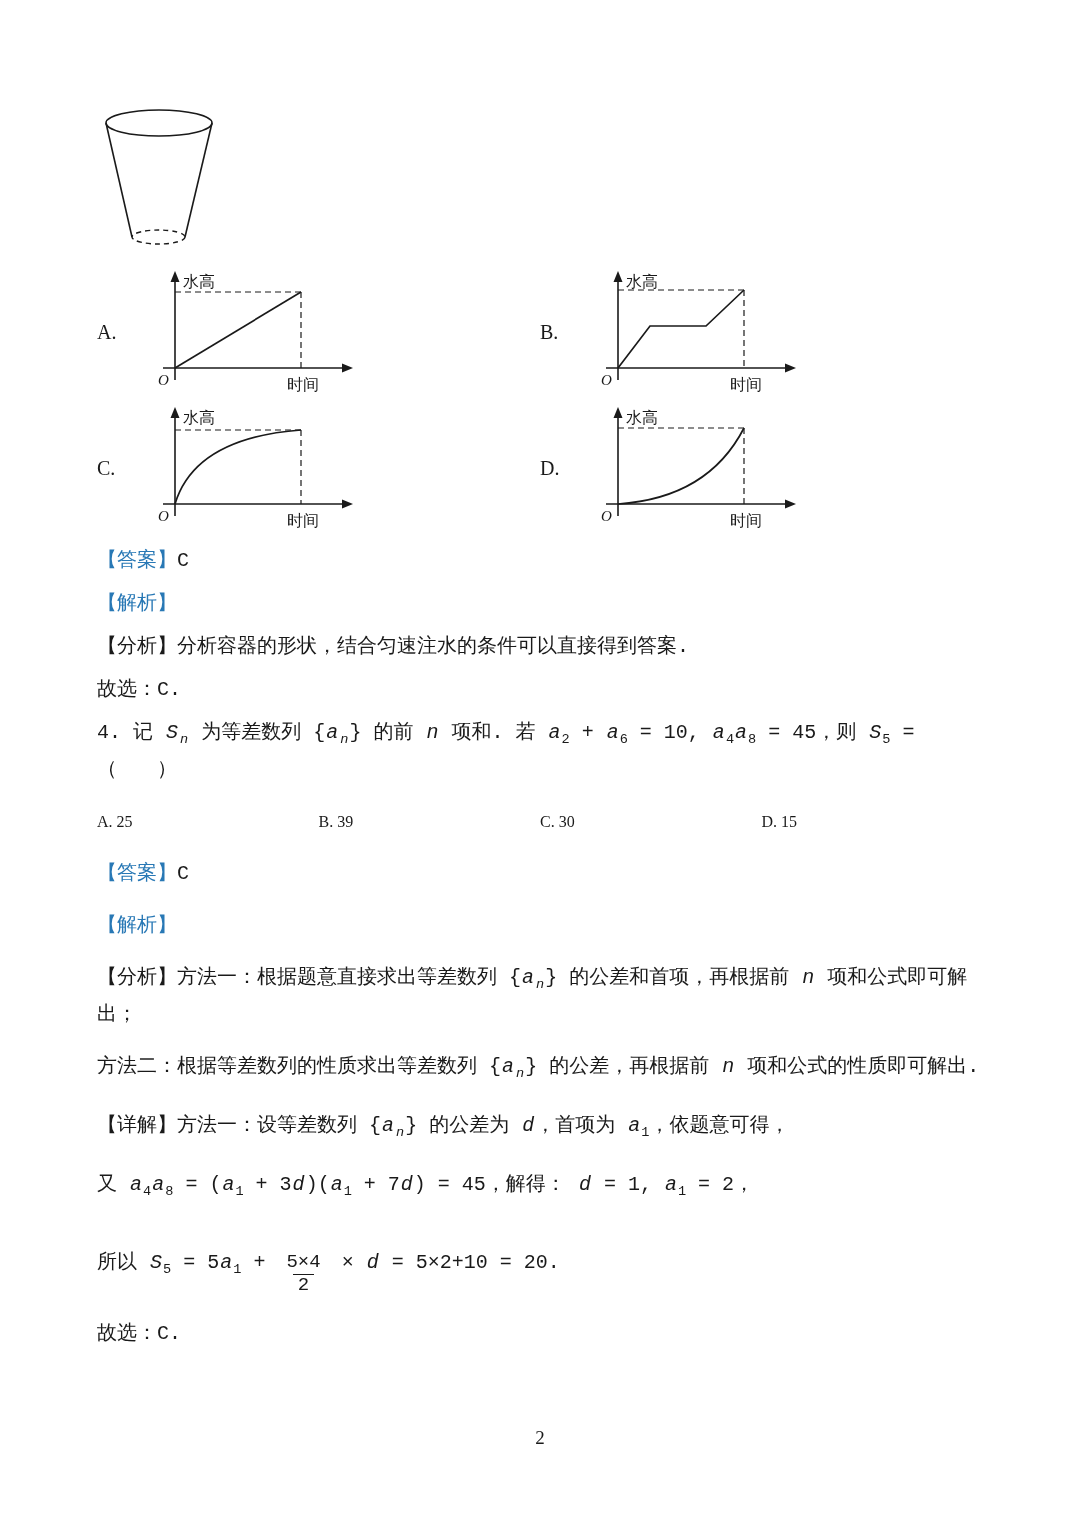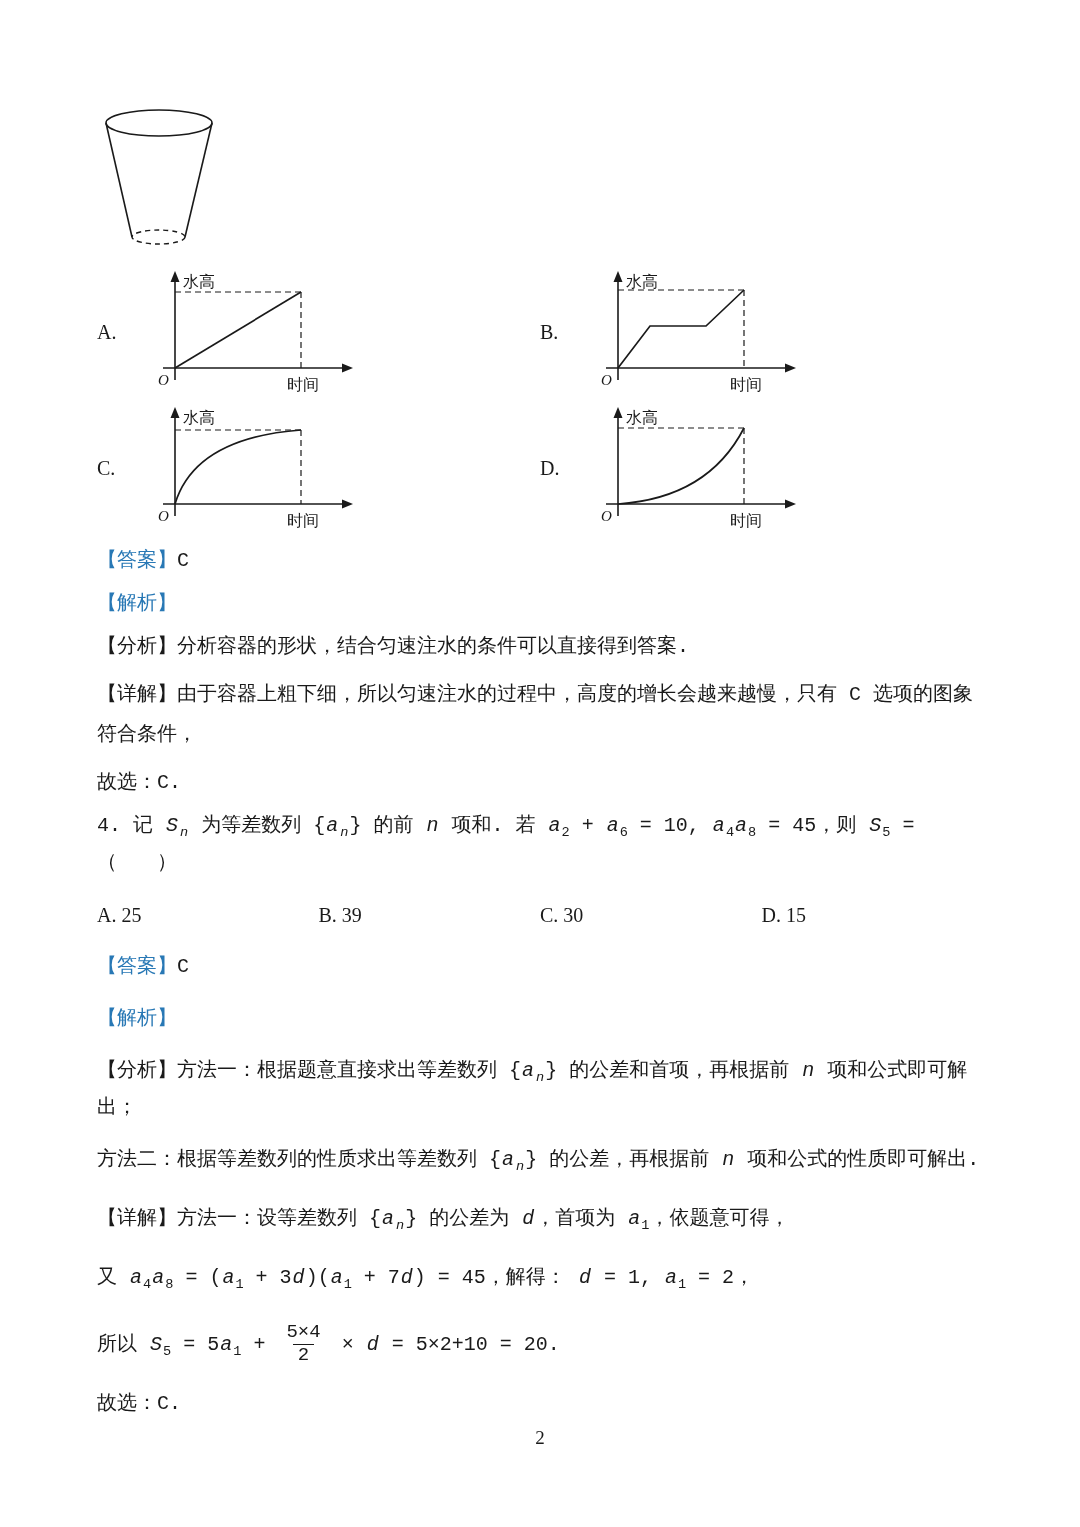--- a/index.html
+++ b/index.html
@@ -28,26 +28,26 @@
 
   
   p.line { font-size:20px; line-height:30px;font-family:Liberation Mono, monospace; }
   .block-a p.line { margin:0 0 13px 0; }
   .block-b p.line { margin:0 0 22px 0; }
   p.tall { line-height:40px; }
   .blue {  }
   i { font-style:italic; padding:0 1px; }
   sub { font-size:0.68em; }
 
-  .choices { display:grid; grid-template-columns:repeat(4,1fr); font-size:20px;
+  .choices { display:grid; grid-template-columns:repeat(4,1fr); font-size:16px;
              line-height:30px; margin:0 0 22px 0; }
 
   .frac { display:inline-flex; flex-direction:column; align-items:center;
           vertical-align:middle; line-height:1.15; margin:0 4px; font-size:0.95em; }
-  .frac .num { padding:0 5px; }
+  .frac .num { padding:0 5px;margin-top:23px; }
   .frac .den { border-top:1.5px solid #1a1a1a; padding:0 5px; }
 
   .page-num { position:absolute; left:0; right:0; bottom:78px; text-align:center;
               font-size:19px; }
 </style>
 </head>
 <body>
 
 <div class="page">
 
@@ -123,21 +123,20 @@
         <text x="17" y="117" class="olabel">O</text>
       </svg>
     </div>
 
   </div>
 
   <div class="block-a">
     <p class="line"><span class="blue" style="color: rgb(40, 120, 181);">【答案】</span><span>C</span></p>
     <p class="line"><span class="blue" style="color: rgb(40, 120, 181);">【解析】</span></p>
     <p class="line"><span>【分析】</span><span>分析容器的形状，结合匀速注水的条件可以直接得到答案.</span></p>
-    <p class="line tall"><span>【详解】</span><span>由于容器上粗下细，所以匀速注水的过程中，高度的增长会越来越慢，只有 C 选项的图象符合条件，</span></p>
     <p class="line">故选：C.</p>
   </div>
 
   <div class="block-b">
     <p class="line">4. 记 <i>S</i><sub><i>n</i></sub> 为等差数列 {<i>a</i><sub><i>n</i></sub>} 的前 <i>n</i> 项和. 若 <i>a</i><sub>2</sub> + <i>a</i><sub>6</sub> = 10, <i>a</i><sub>4</sub><i>a</i><sub>8</sub> = 45，则 <i>S</i><sub>5</sub> =（　　）</p>
 
     <div class="choices">
       <span><span>A.</span> <span>25</span></span>
       <span><span>B.</span> <span>39</span></span>
       <span><span>C.</span> <span>30</span></span>

